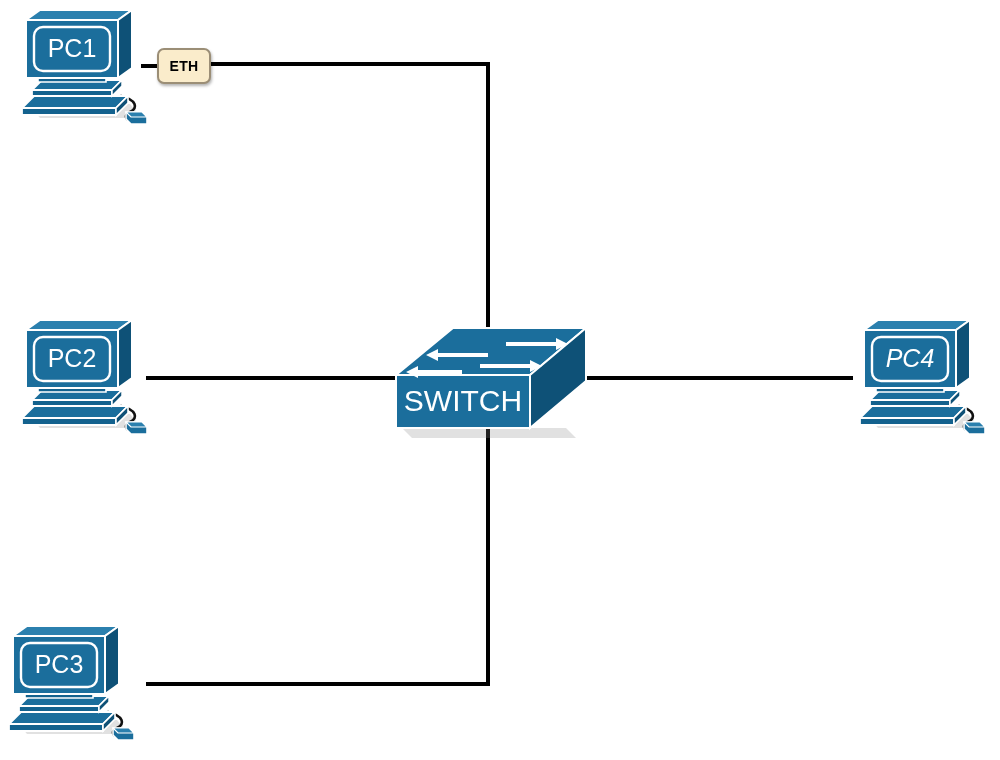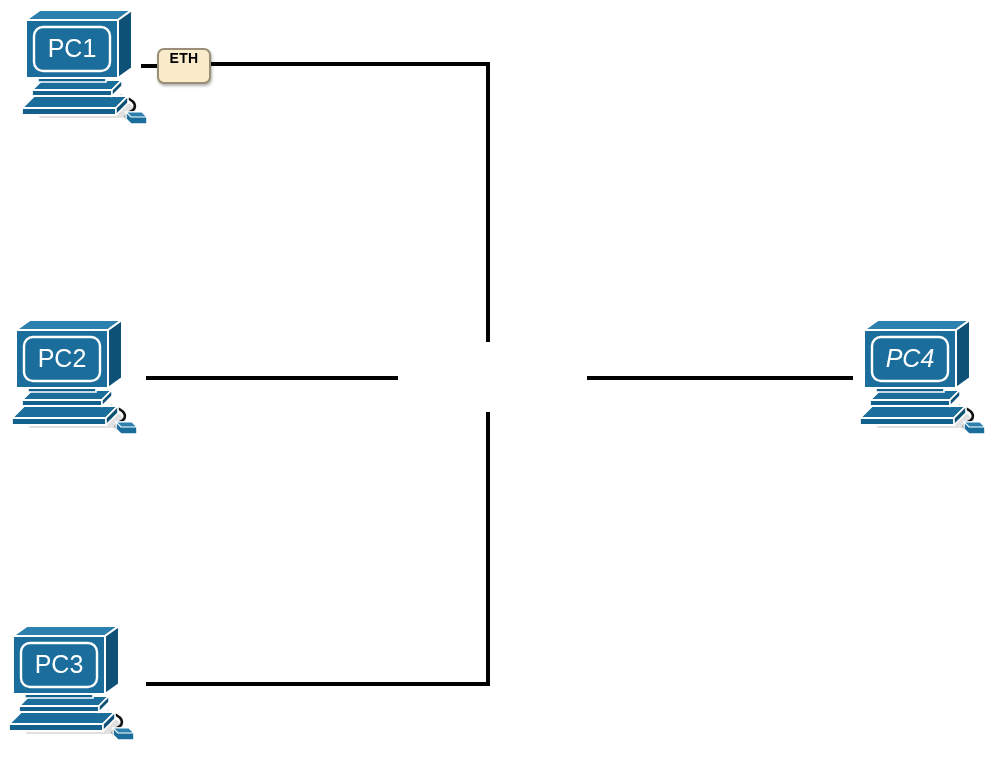--- a/index.html
+++ b/index.html
@@ -12,21 +12,21 @@
   #stage{position:relative;width:1000px;height:760px;}
 
   
   .link{position:absolute;background:#000000;}
   .link.h{height:4px;}
   .link.v{width:4px;}
 
   
   .eth-badge{
     position:absolute;
-    display:flex;align-items:flex-start;justify-content:center;
+    display:flex;align-items:center;justify-content:center;
     background:#faeccb;
     border:2px solid #9b8e76;
     border-radius:7px;
     box-sizing:border-box;
     font-size:14px;font-weight:bold;color:#000;
     letter-spacing:.4px;
     box-shadow:1px 2px 3px rgba(0,0,0,.30);
   }
 
   
@@ -90,21 +90,21 @@
 
       <path d="M8 12 L100 12 L100 70 L8 70 Z" fill="#1b6e9c" stroke="#ffffff" stroke-width="2"></path>
       <path d="M8 12 L22 2 L114 2 L100 12 Z" fill="#2b80ae" stroke="#ffffff" stroke-width="2"></path>
       <path d="M100 12 L114 2 L114 60 L100 70 Z" fill="#0e5177" stroke="#ffffff" stroke-width="2"></path>
 
       <rect x="16" y="19" width="76" height="44" rx="9" ry="9" fill="none" stroke="#ffffff" stroke-width="2.4"></rect>
       <text class="pc-label" x="54" y="42">PC1</text>
     </svg>
   </div>
 
-  <div class="pc" style="left:8px;top:318px;">
+  <div class="pc" style="left:18px;top:318px;">
     <svg viewBox="0 0 130 122" xmlns="http://www.w3.org/2000/svg">
       <g opacity=".25">
         <path d="M10 96 L112 96 L124 110 L22 110 Z" fill="#888"></path>
       </g>
       <path d="M103 88 C119 92 120 100 112 104 C105 108 108 112 114 113" stroke="#111" stroke-width="2.6" fill="none" stroke-linecap="round"></path>
       <path d="M108 104 L124 104 L129 109 L129 116 L113 116 L108 111 Z" fill="#1b6e9c" stroke="#ffffff" stroke-width="1.6"></path>
       <path d="M108 104 L124 104 L129 109 L113 109 Z" fill="#2b80ae" stroke="#ffffff" stroke-width="1.2"></path>
       <path d="M4 100 L98 100 L110 88 L16 88 Z" fill="#1b6e9c" stroke="#ffffff" stroke-width="1.8"></path>
       <path d="M4 100 L98 100 L98 107 L4 107 Z" fill="#13628e" stroke="#ffffff" stroke-width="1.8"></path>
       <path d="M98 100 L110 88 L110 95 L98 107 Z" fill="#0e5177" stroke="#ffffff" stroke-width="1.6"></path>
@@ -162,14 +162,40 @@
       <path d="M20 70 L88 70 L96 63 L28 63 Z" fill="#2b80ae" stroke="#ffffff" stroke-width="1.6"></path>
       <path d="M20 70 L88 70 L88 74 L20 74 Z" fill="#13628e" stroke="#ffffff" stroke-width="1.6"></path>
       <path d="M8 12 L100 12 L100 70 L8 70 Z" fill="#1b6e9c" stroke="#ffffff" stroke-width="2"></path>
       <path d="M8 12 L22 2 L114 2 L100 12 Z" fill="#2b80ae" stroke="#ffffff" stroke-width="2"></path>
       <path d="M100 12 L114 2 L114 60 L100 70 Z" fill="#0e5177" stroke="#ffffff" stroke-width="2"></path>
       <rect x="16" y="19" width="76" height="44" rx="9" ry="9" fill="none" stroke="#ffffff" stroke-width="2.4"></rect>
       <text class="pc-label" x="54" y="42">PC4</text>
     </svg>
   </div>
 
+  <div class="switch" style="left:388px;top:320px;">
+    <svg viewBox="0 0 205 125" xmlns="http://www.w3.org/2000/svg">
+      <g opacity=".25">
+        <path d="M14 108 L178 108 L188 118 L24 118 Z" fill="#888"></path>
+      </g>
+
+      <path d="M8 55 L65 8 L198 8 L142 55 Z" fill="#1b6e9c" stroke="#ffffff" stroke-width="2"></path>
+
+      <path d="M8 55 L142 55 L142 108 L8 108 Z" fill="#1b6e9c" stroke="#ffffff" stroke-width="2"></path>
+
+      <path d="M142 55 L198 8 L198 61 L142 108 Z" fill="#0e5177" stroke="#ffffff" stroke-width="2"></path>
+
+      <g fill="#ffffff">
+
+        <path d="M118 22 L168 22 L168 18 L180 24 L168 30 L168 26 L118 26 Z"></path>
+
+        <path d="M100 33 L50 33 L50 29 L38 35 L50 41 L50 37 L100 37 Z"></path>
+
+        <path d="M92 44 L142 44 L142 40 L154 46 L142 52 L142 48 L92 48 Z"></path>
+
+        <path d="M74 50 L30 50 L30 46 L18 52 L30 58 L30 54 L74 54 Z"></path>
+      </g>
+
+      <text class="sw-label" x="75" y="83">SWITCH</text>
+    </svg>
+  </div>
 
 </div>
 
 </body></html>

